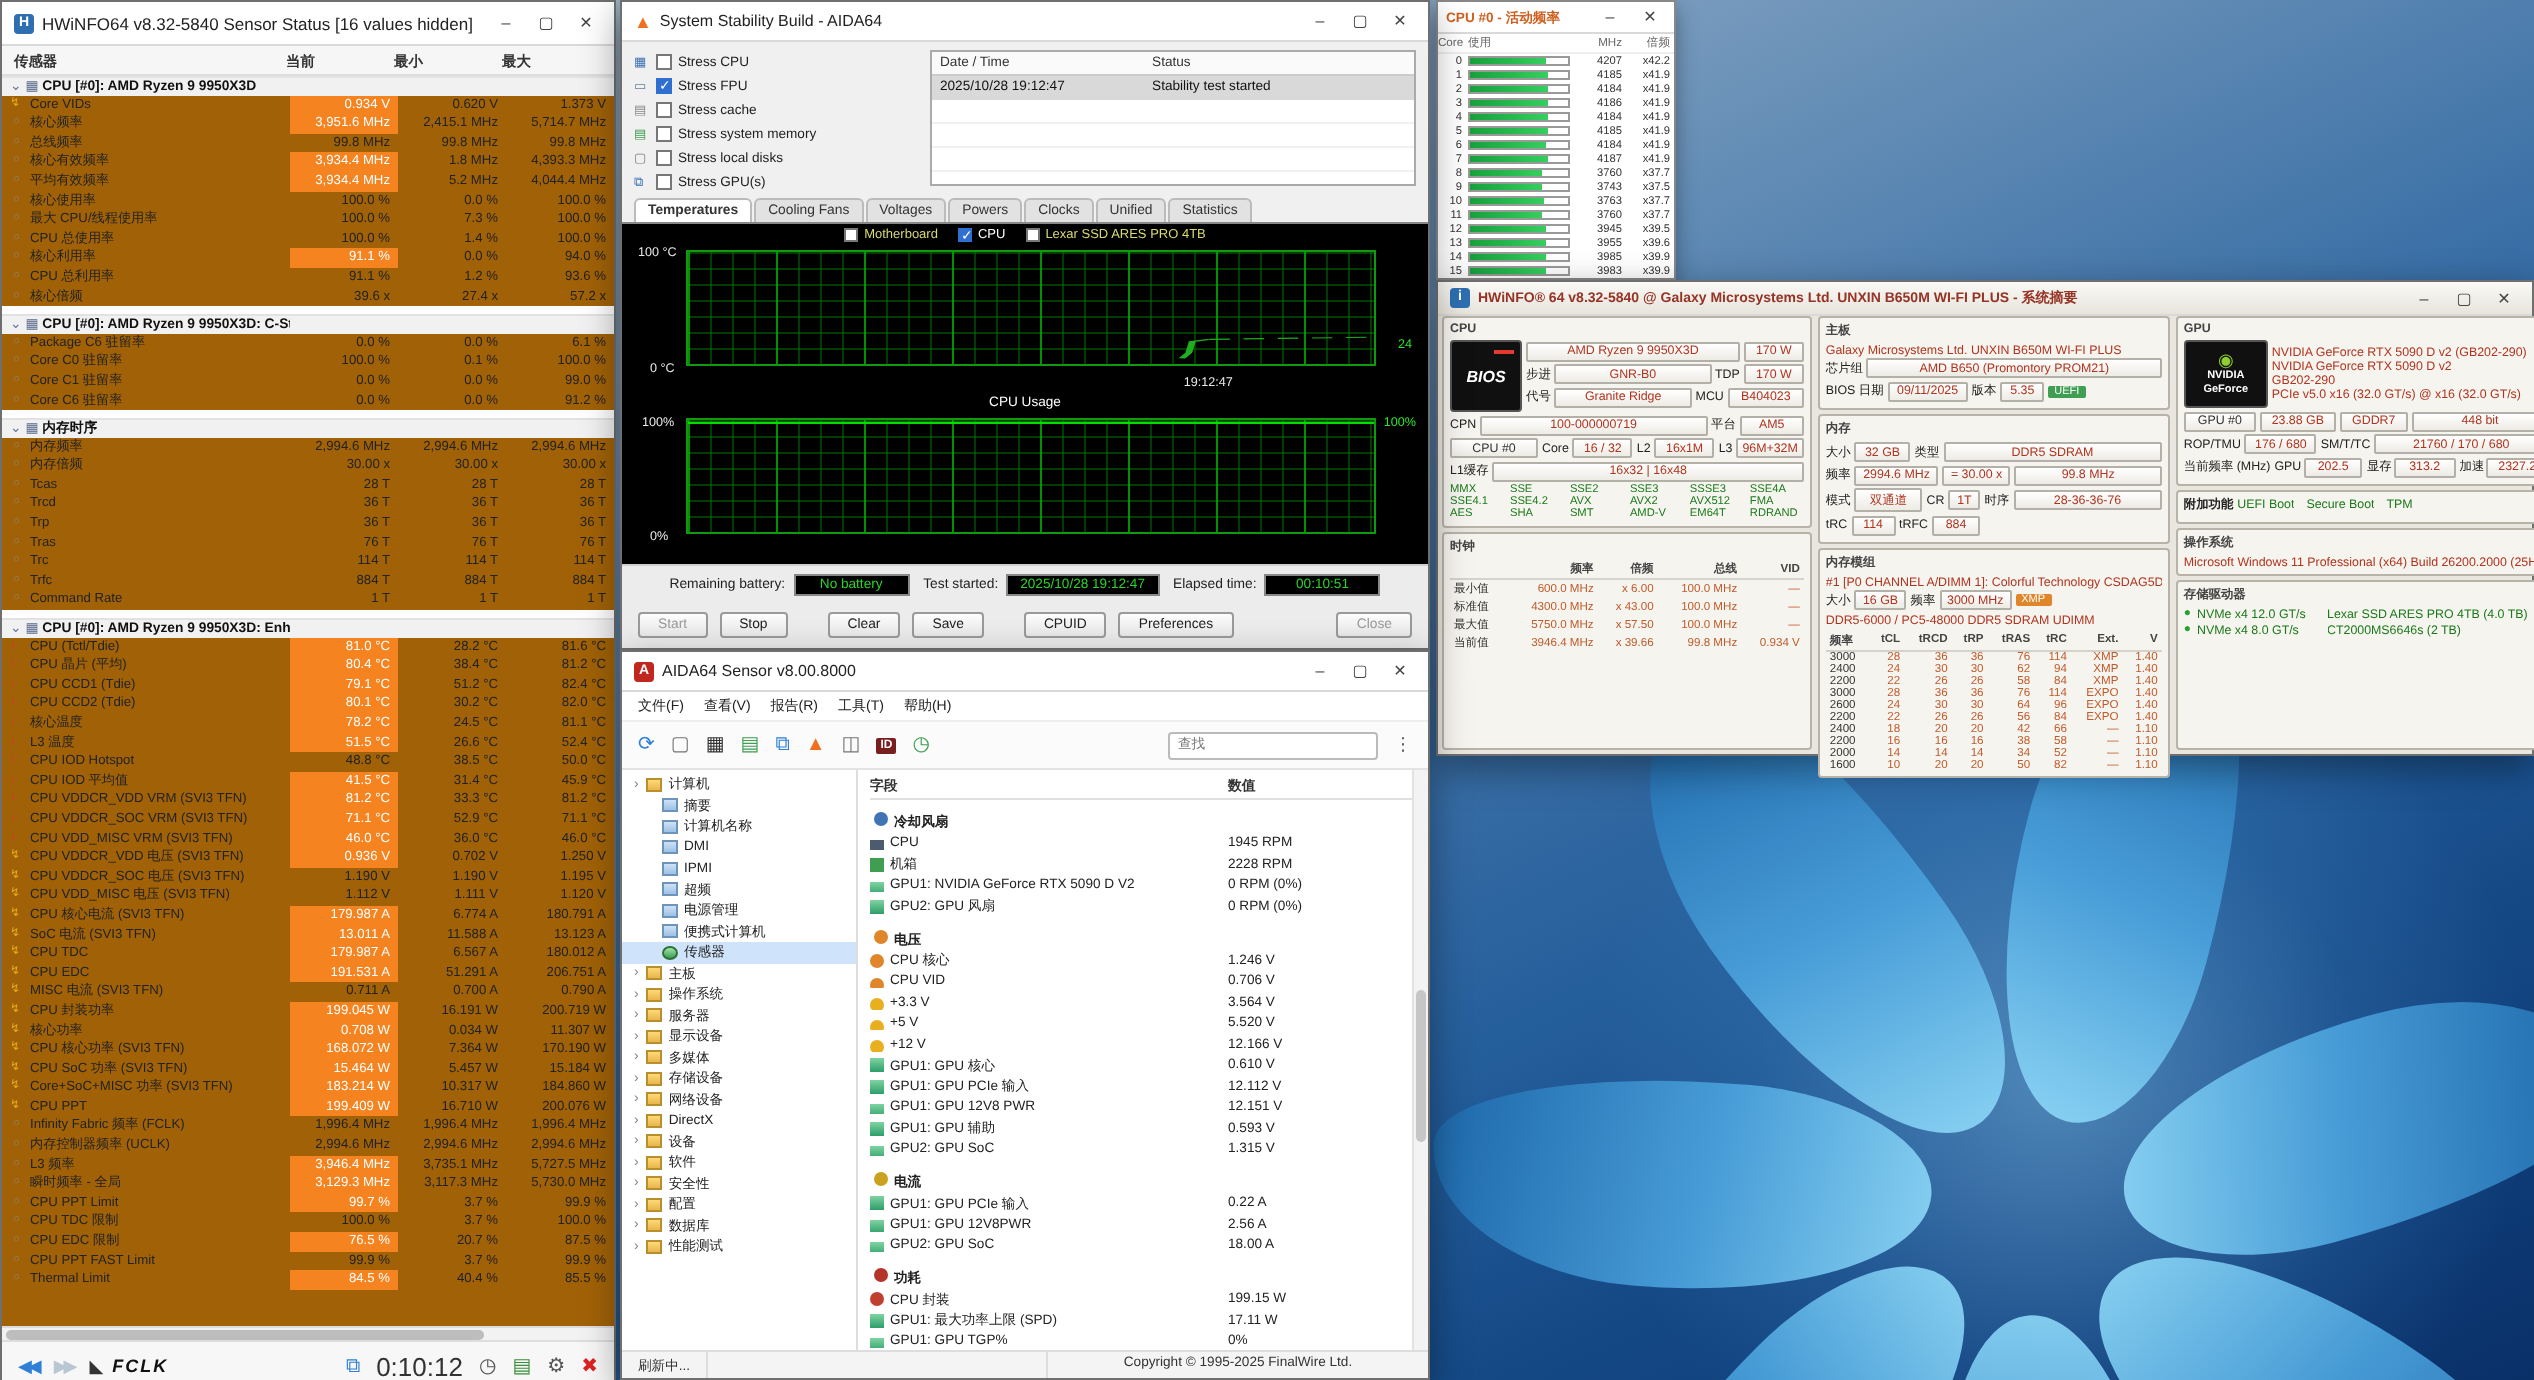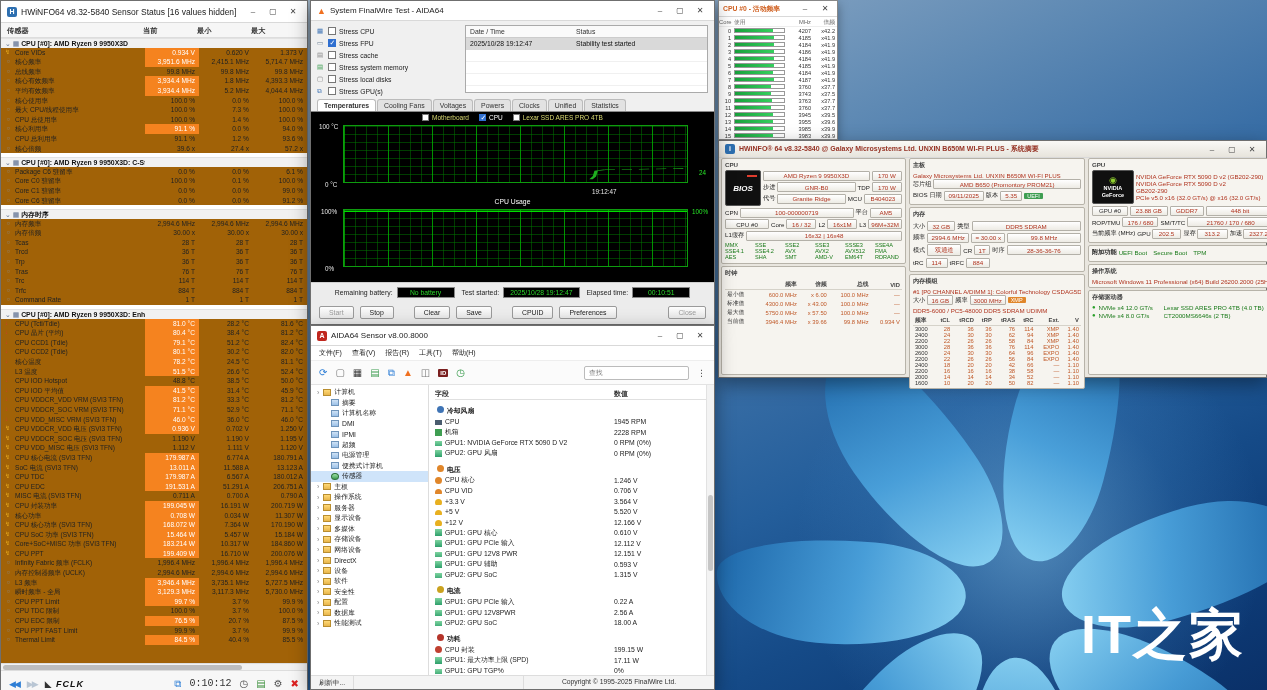--- a/index.html
+++ b/index.html
@@ -48,21 +48,21 @@
   #senscroll { height:7px; background:#f2f2f2; border-top:1px solid #ddd; position:relative; }
   #senscroll .thumb { position:absolute; left:2px; top:1px; width:78%; height:5px; background:#bdbdbd; border-radius:3px; }
   #senstool { height:26px; background:#f7f7f7; border-top:1px solid #ddd; display:flex; align-items:center; gap:8px; padding:0 8px; }
   #senstool .nav { color:#2f7fd6; font-size:9px; font-weight:bold; letter-spacing:-2px; }
   #senstool .nav.dim { color:#b9c6d4; }
   .aorus { font-style:italic; font-weight:bold; font-size:9px; letter-spacing:1px; color:#111; }
   .aorus::before { content:"◣ "; color:#333; }
   #senstool .sp { flex:1; }
   .tool-ic { font-size:10px; color:#555; }
   .tool-ic.blue { color:#2f7fd6; } .tool-ic.red { color:#d22; font-weight:bold; } .tool-ic.green { color:#3a8f3a; }
-  #senstime { font-size:10px; color:#333;font-family:Liberation Mono, monospace; }
+  #senstime { font-size:13px; color:#333; }
 
   
   #stab { left:310px; top:0; width:405px; height:325px; }
   #stab .tb { height:20px; }
   .flameico { color:#f07020; font-size:9px; }
   #stabbody { position:absolute; top:20px; left:0; right:0; bottom:0; display:flex; flex-direction:column; background:#f0f0f0; }
   #stabtop { height:74px; display:flex; gap:6px; padding:4px 6px 2px 6px; }
   #checks { width:142px; }
   .chk { display:flex; align-items:center; gap:3px; height:12px; font-size:6.8px; color:#222; }
   .chk .cic { width:8px; font-size:6.5px; }
@@ -195,21 +195,20 @@
   <div class="glow"></div>
   <div class="petal" style="transform:rotate(-15deg) translateX(48px);"></div>
   <div class="petal" style="transform:rotate(35deg) translateX(52px) scale(1.05);"></div>
   <div class="petal" style="transform:rotate(85deg) translateX(50px);"></div>
   <div class="petal" style="transform:rotate(135deg) translateX(52px) scale(0.95);"></div>
   <div class="petal" style="transform:rotate(185deg) translateX(50px);"></div>
   <div class="petal" style="transform:rotate(235deg) translateX(52px) scale(1.04);"></div>
   <div class="petal" style="transform:rotate(285deg) translateX(50px);"></div>
 </div>
 <div id="watermark">
-  <div class="wm-big">IT之家</div>
 </div>
 
 <div id="corewin">
   <div class="tb">
     <span class="t">CPU #0 - 活动频率</span>
     <span class="wb">–</span>
     <span class="wb">✕</span>
   </div>
   <div id="corehead">
     <div class="cc0">Core</div>
@@ -1215,21 +1214,21 @@
     <span class="tool-ic">◷</span>
     <span class="tool-ic green">▤</span>
     <span class="tool-ic">⚙</span>
     <span class="tool-ic red">✖</span>
   </div>
 </div>
 
 <div id="stab" class="win">
   <div class="tb">
     <span class="flameico">▲</span>
-    <span class="t">System FinalWire Test - AIDA64</span>
+    <span class="t">System Stability Build - AIDA64</span>
     <span class="wb">–</span>
     <span class="wb">▢</span>
     <span class="wb">✕</span>
   </div>
   <div id="stabbody">
     <div id="stabtop">
       <div id="checks">
 
       <div class="chk">
           <span class="cic c2"></span>

